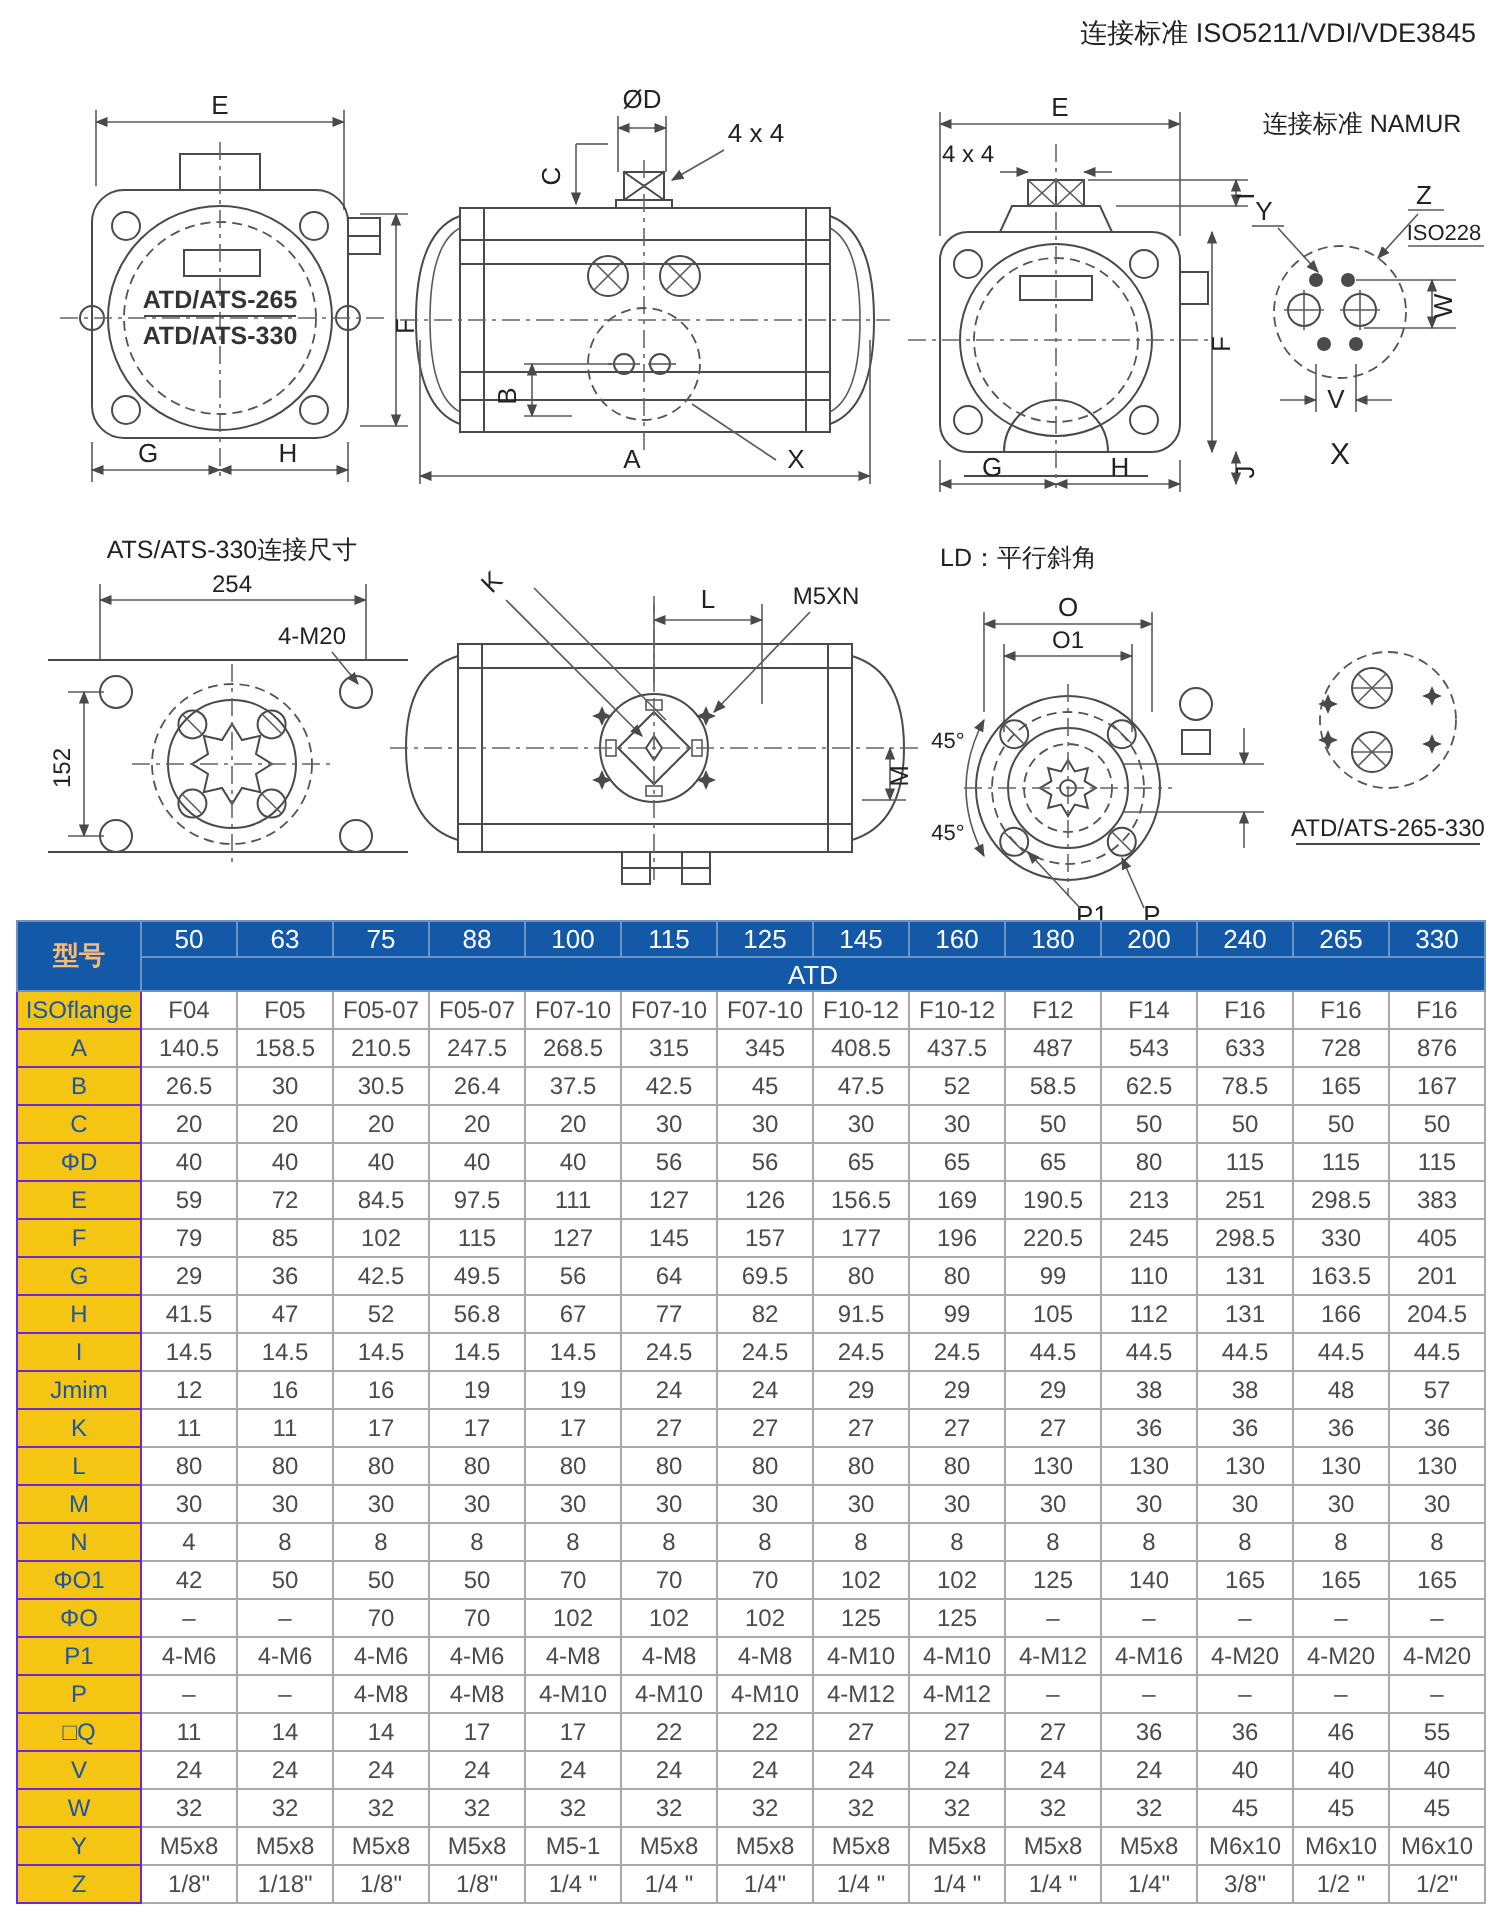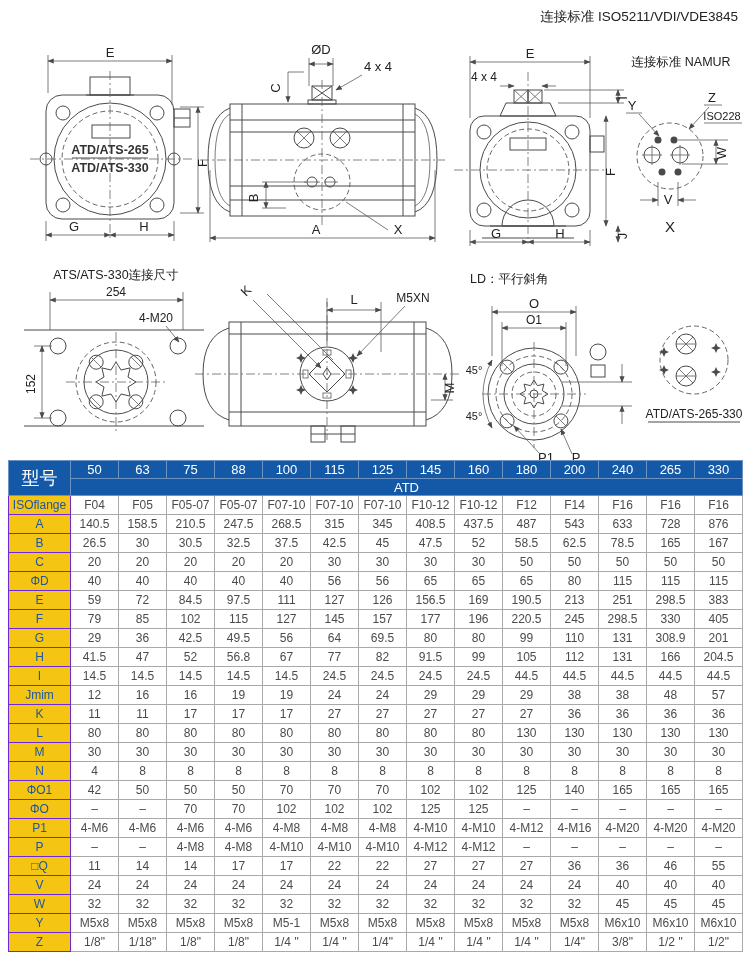--- a/index.html
+++ b/index.html
@@ -16,21 +16,21 @@
   .dl{font-size:13px;fill:#222;text-anchor:middle;}
   .dl2{font-size:12px;fill:#222;text-anchor:middle;}
   .sm{font-size:11px;fill:#222;text-anchor:middle;}
   .ttl{font-size:12.5px;fill:#222;text-anchor:middle;}
   .mdl{font-size:12.5px;font-weight:bold;fill:#333;text-anchor:middle;}
   .fill{fill:#4a4a4a;stroke:none;}
 
   .table-wrap{position:absolute;top:460px;left:8px;width:734px;}
   table.dim{border-collapse:collapse;width:734px;table-layout:fixed;}
   table.dim th,table.dim td{padding:0;text-align:center;vertical-align:middle;overflow:hidden;white-space:nowrap;}
-  th.corner{background:#1459a8;color:#ffffff;font-size:18px;font-weight:normal;border:1px solid #6c93c4;}
+  th.corner{background:#1459a8;color:#fdba74;font-size:13px;font-weight:bold;border:1px solid #6c93c4;}
   th.size-cell{background:#1459a8;color:#fff;font-size:13px;font-weight:normal;height:17px;border:1px solid #6c93c4;}
   th.series{background:#1459a8;color:#fff;font-size:13px;font-weight:normal;height:16px;border:1px solid #6c93c4;}
   td.rowlabel{background:#f4c513;color:#1f55a0;font-size:12px;height:18px;border:1px solid #6d28d9;}
   td.cell{background:#fff;color:#4b4b4b;font-size:12px;height:18px;border:1px solid #a9a9a9;}
 </style>
 </head>
 <body>
 
 <div class="page">
 
@@ -407,21 +407,21 @@
             <td class="cell">543</td>
             <td class="cell">633</td>
             <td class="cell">728</td>
             <td class="cell">876</td>
           </tr>
           <tr>
             <td class="rowlabel">B</td>
             <td class="cell">26.5</td>
             <td class="cell">30</td>
             <td class="cell">30.5</td>
-            <td class="cell">32.5</td>
+            <td class="cell">26.4</td>
             <td class="cell">37.5</td>
             <td class="cell">42.5</td>
             <td class="cell">45</td>
             <td class="cell">47.5</td>
             <td class="cell">52</td>
             <td class="cell">58.5</td>
             <td class="cell">62.5</td>
             <td class="cell">78.5</td>
             <td class="cell">165</td>
             <td class="cell">167</td>
@@ -501,21 +501,21 @@
             <td class="cell">42.5</td>
             <td class="cell">49.5</td>
             <td class="cell">56</td>
             <td class="cell">64</td>
             <td class="cell">69.5</td>
             <td class="cell">80</td>
             <td class="cell">80</td>
             <td class="cell">99</td>
             <td class="cell">110</td>
             <td class="cell">131</td>
-            <td class="cell">308.9</td>
+            <td class="cell">163.5</td>
             <td class="cell">201</td>
           </tr>
           <tr>
             <td class="rowlabel">H</td>
             <td class="cell">41.5</td>
             <td class="cell">47</td>
             <td class="cell">52</td>
             <td class="cell">56.8</td>
             <td class="cell">67</td>
             <td class="cell">77</td>

